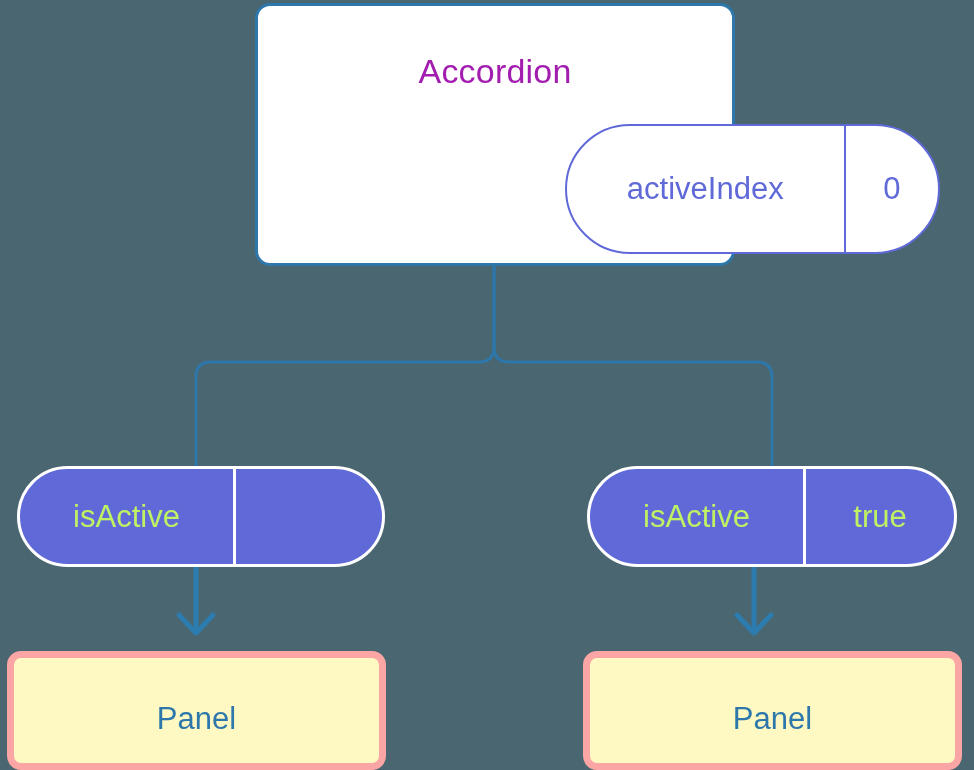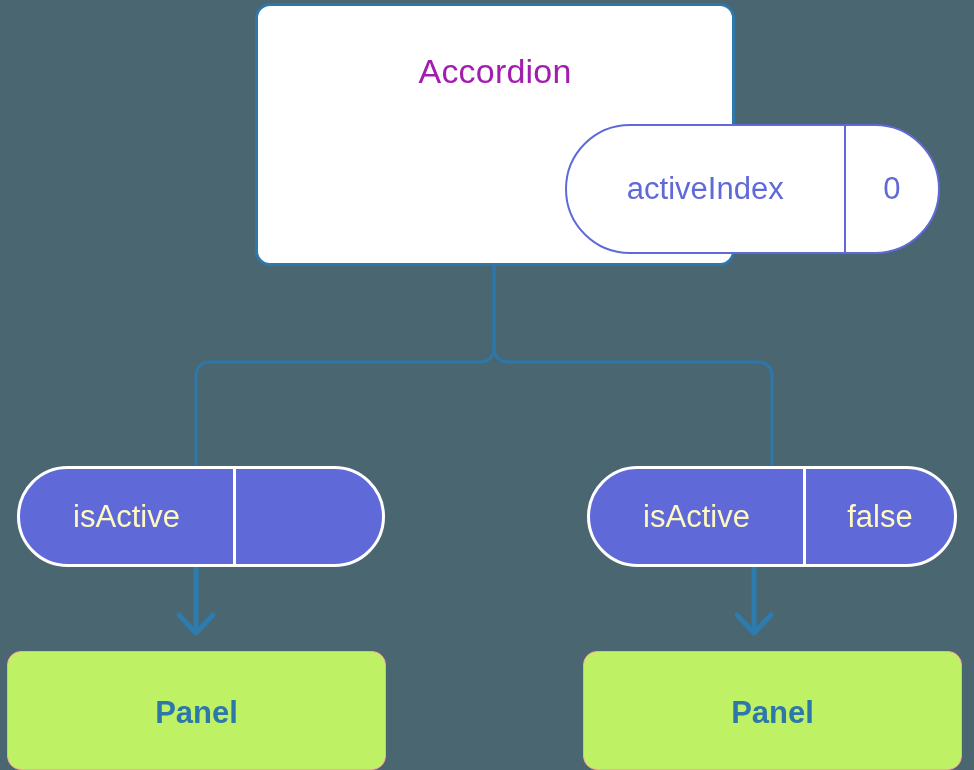--- a/index.html
+++ b/index.html
@@ -92,21 +92,21 @@
     background: #6069d8;
     border: 3px solid #ffffff;
     border-radius: 999px;
     box-sizing: border-box;
     overflow: hidden;
   }
   .pill-filled .pk {
     display: flex;
     align-items: center;
     justify-content: center;
-    color: #fef9c3;
+    color: #bef264;
     font-size: 31px;
     box-sizing: border-box;
   }
   .pill-filled .pk-key {
     border-right: 3px solid #ffffff;
   }
 
   #pill-left {
     left: 17px;
     top: 466px;
@@ -121,25 +121,24 @@
     top: 466px;
     width: 370px;
     height: 101px;
   }
   #pill-right .pk-key { width: 216px; }
   #pill-right .pk-val { width: 148px; }
 
   
   .panel-card {
     position: absolute;
-    background: #bef264;
-    border: 1px solid #fca5a5;
+    background: #fef9c3;
+    border: 7px solid #fca5a5;
     border-radius: 14px;
     box-sizing: border-box;
-    font-weight: bold;
   }
   #panel-left {
     left: 7px;
     top: 651px;
     width: 379px;
     height: 119px;
   }
   #panel-right {
     left: 583px;
     top: 651px;
@@ -185,20 +184,20 @@
   <div id="pill-left" class="pill-filled">
     <div class="pk pk-key">isActive</div>
   </div>
 
   <div id="panel-left" class="panel-card">
     <div class="panel-label">Panel</div>
   </div>
 
   <div id="pill-right" class="pill-filled">
     <div class="pk pk-key">isActive</div>
-    <div class="pk pk-val">false</div>
+    <div class="pk pk-val">true</div>
   </div>
 
   <div id="panel-right" class="panel-card">
     <div class="panel-label">Panel</div>
   </div>
 
 </div>
 
 </body></html>

